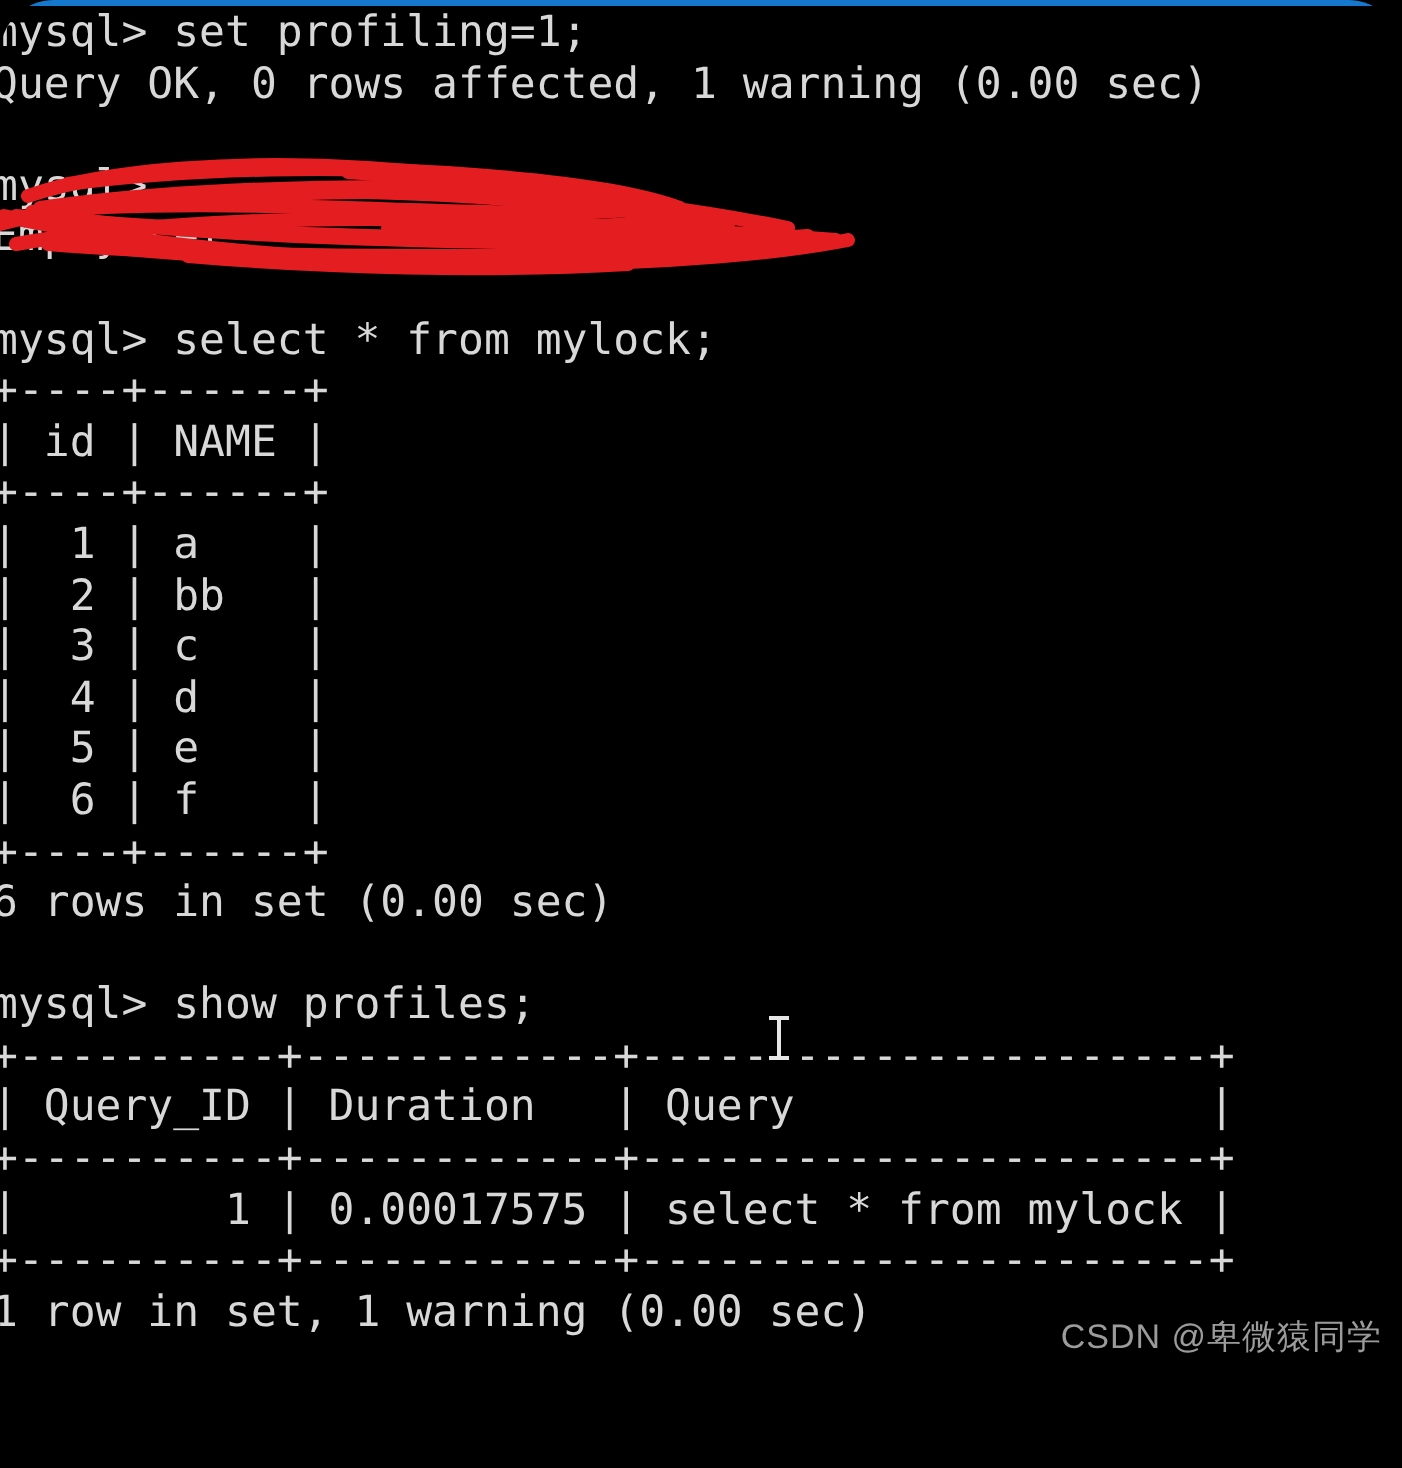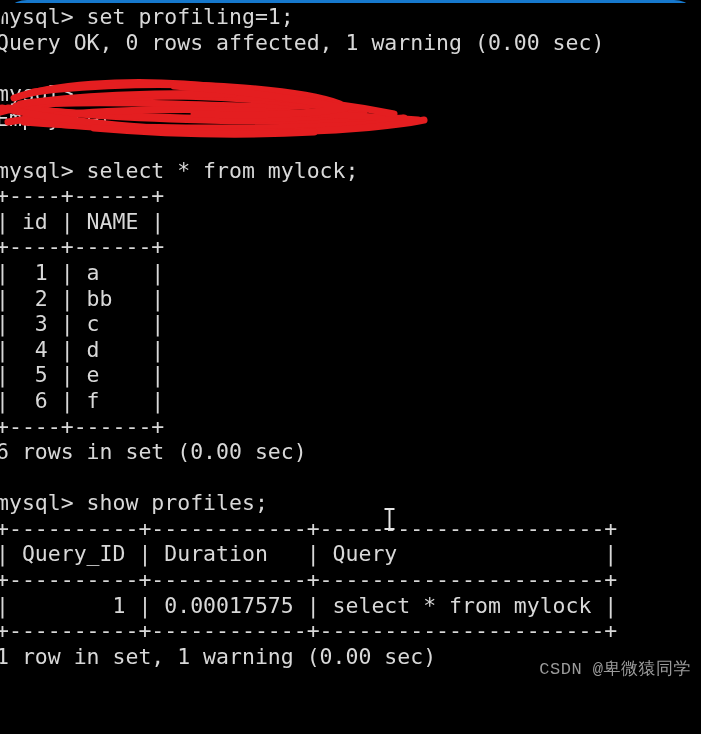--- a/index.html
+++ b/index.html
@@ -87,21 +87,21 @@
     top: 508px;
     width: 13px;
     height: 22px;
     pointer-events: none;
   }
 
   .watermark {
     position: absolute;
     right: 10px;
     bottom: 8px;
-    font-family: Liberation Mono, monospace;
+    font-family: Liberation Sans, sans-serif;
     font-size: 17px;
     color: #9b9b9b;
     white-space: pre;
     letter-spacing: 0.5px;
   }
 </style>
 </head>
 <body>
 
 <div id="terminal">

